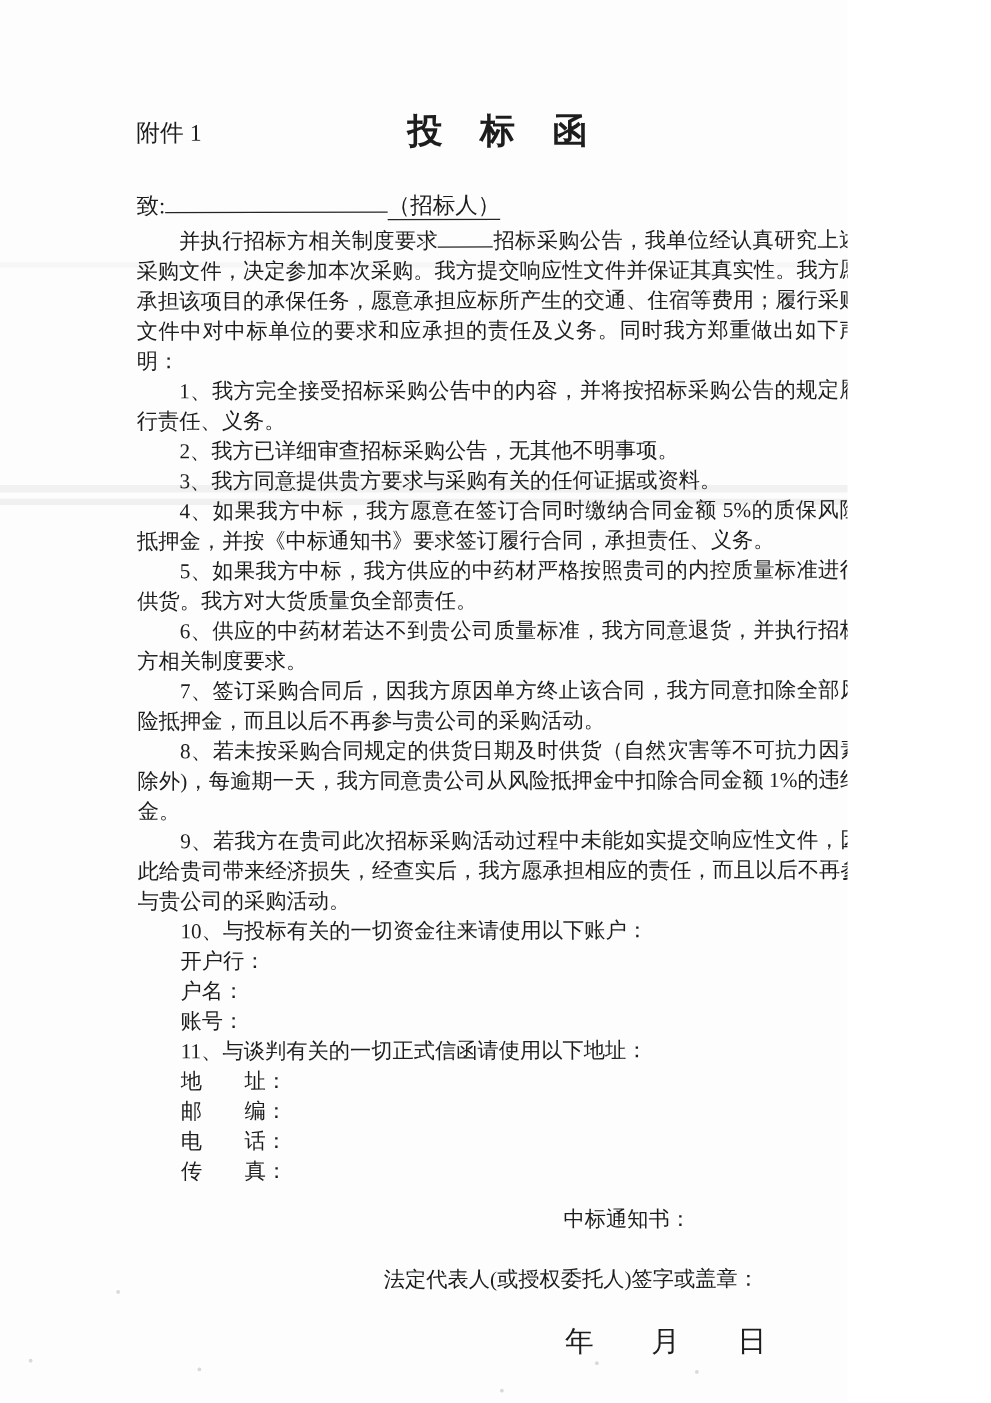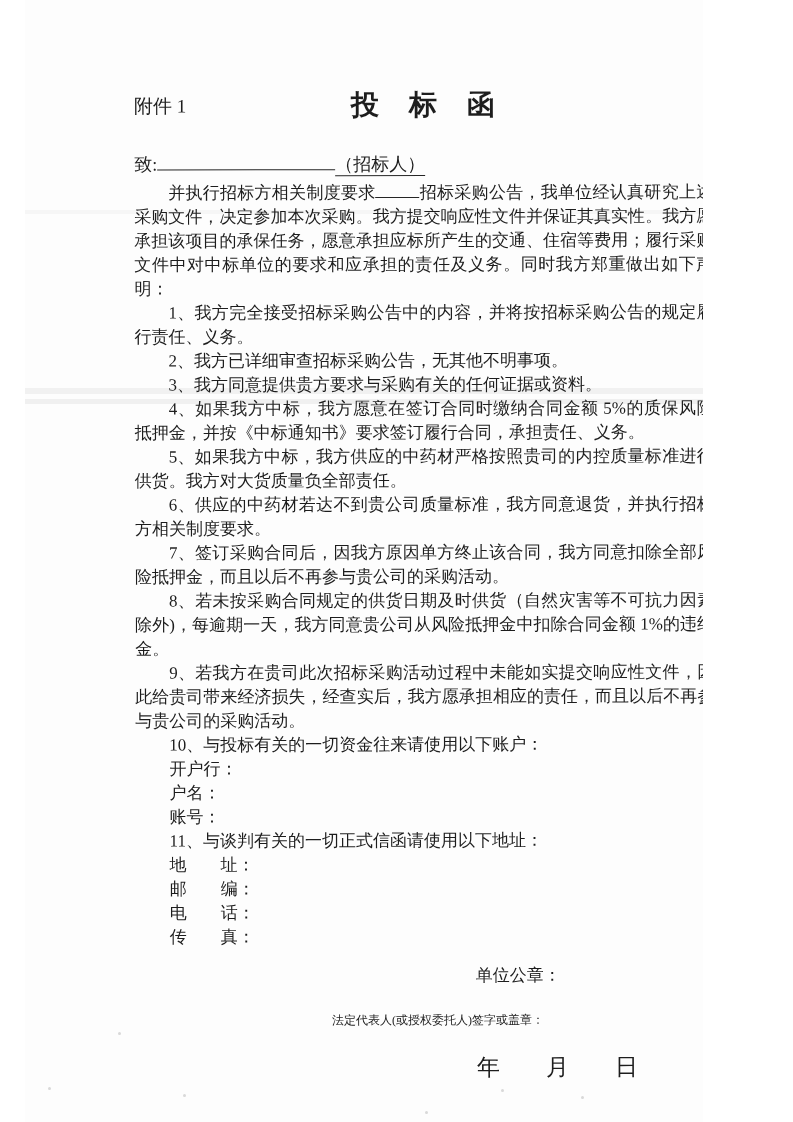--- a/index.html
+++ b/index.html
@@ -8,21 +8,20 @@
     background: #ffffff;
   }
   .page {
     position: relative;
     width: 678px;
     height: 1122px;
     background: #fdfdfd;
     overflow: hidden;
     font-family: "Liberation Serif", "DejaVu Serif", serif;
     color: #1d1d1d;
-    margin-left: 25px;
   }
   
   .scan-band {
     position: absolute;
     left: 0;
     width: 793px;
     pointer-events: none;
   }
   .band-a { top: 388px; height: 6px; background: #ededed; opacity: 0.8; }
   .band-b { top: 399px; height: 5px; background: #e9e9e9; opacity: 0.7; }
@@ -93,21 +92,21 @@
     text-indent: 2em;
   }
   .seal-line {
     margin-top: 15px;
     margin-left: 340px;
     font-size: 17px;
   }
   .sign-line {
     margin-top: 25px;
     margin-left: 196px;
-    font-size: 12px;
+    font-size: 17px;
   }
   .date-line {
     margin-top: 23px;
     margin-left: 341px;
     font-size: 23px;
   }
 </style>
 </head>
 <body>
 
@@ -157,20 +156,20 @@
 
       <p class="para">11、与谈判有关的一切正式信函请使用以下地址：</p>
 
       <p class="field-line">地　　址：</p>
       <p class="field-line">邮　　编：</p>
       <p class="field-line">电　　话：</p>
       <p class="field-line">传　　真：</p>
 
     </div>
 
-    <div class="seal-line">单位公章：</div>
+    <div class="seal-line">中标通知书：</div>
 
     <div class="sign-line">法定代表人(或授权委托人)签字或盖章：</div>
 
     <div class="date-line">年　　月　　日</div>
 
   </div>
 </div>
 
 </body></html>

